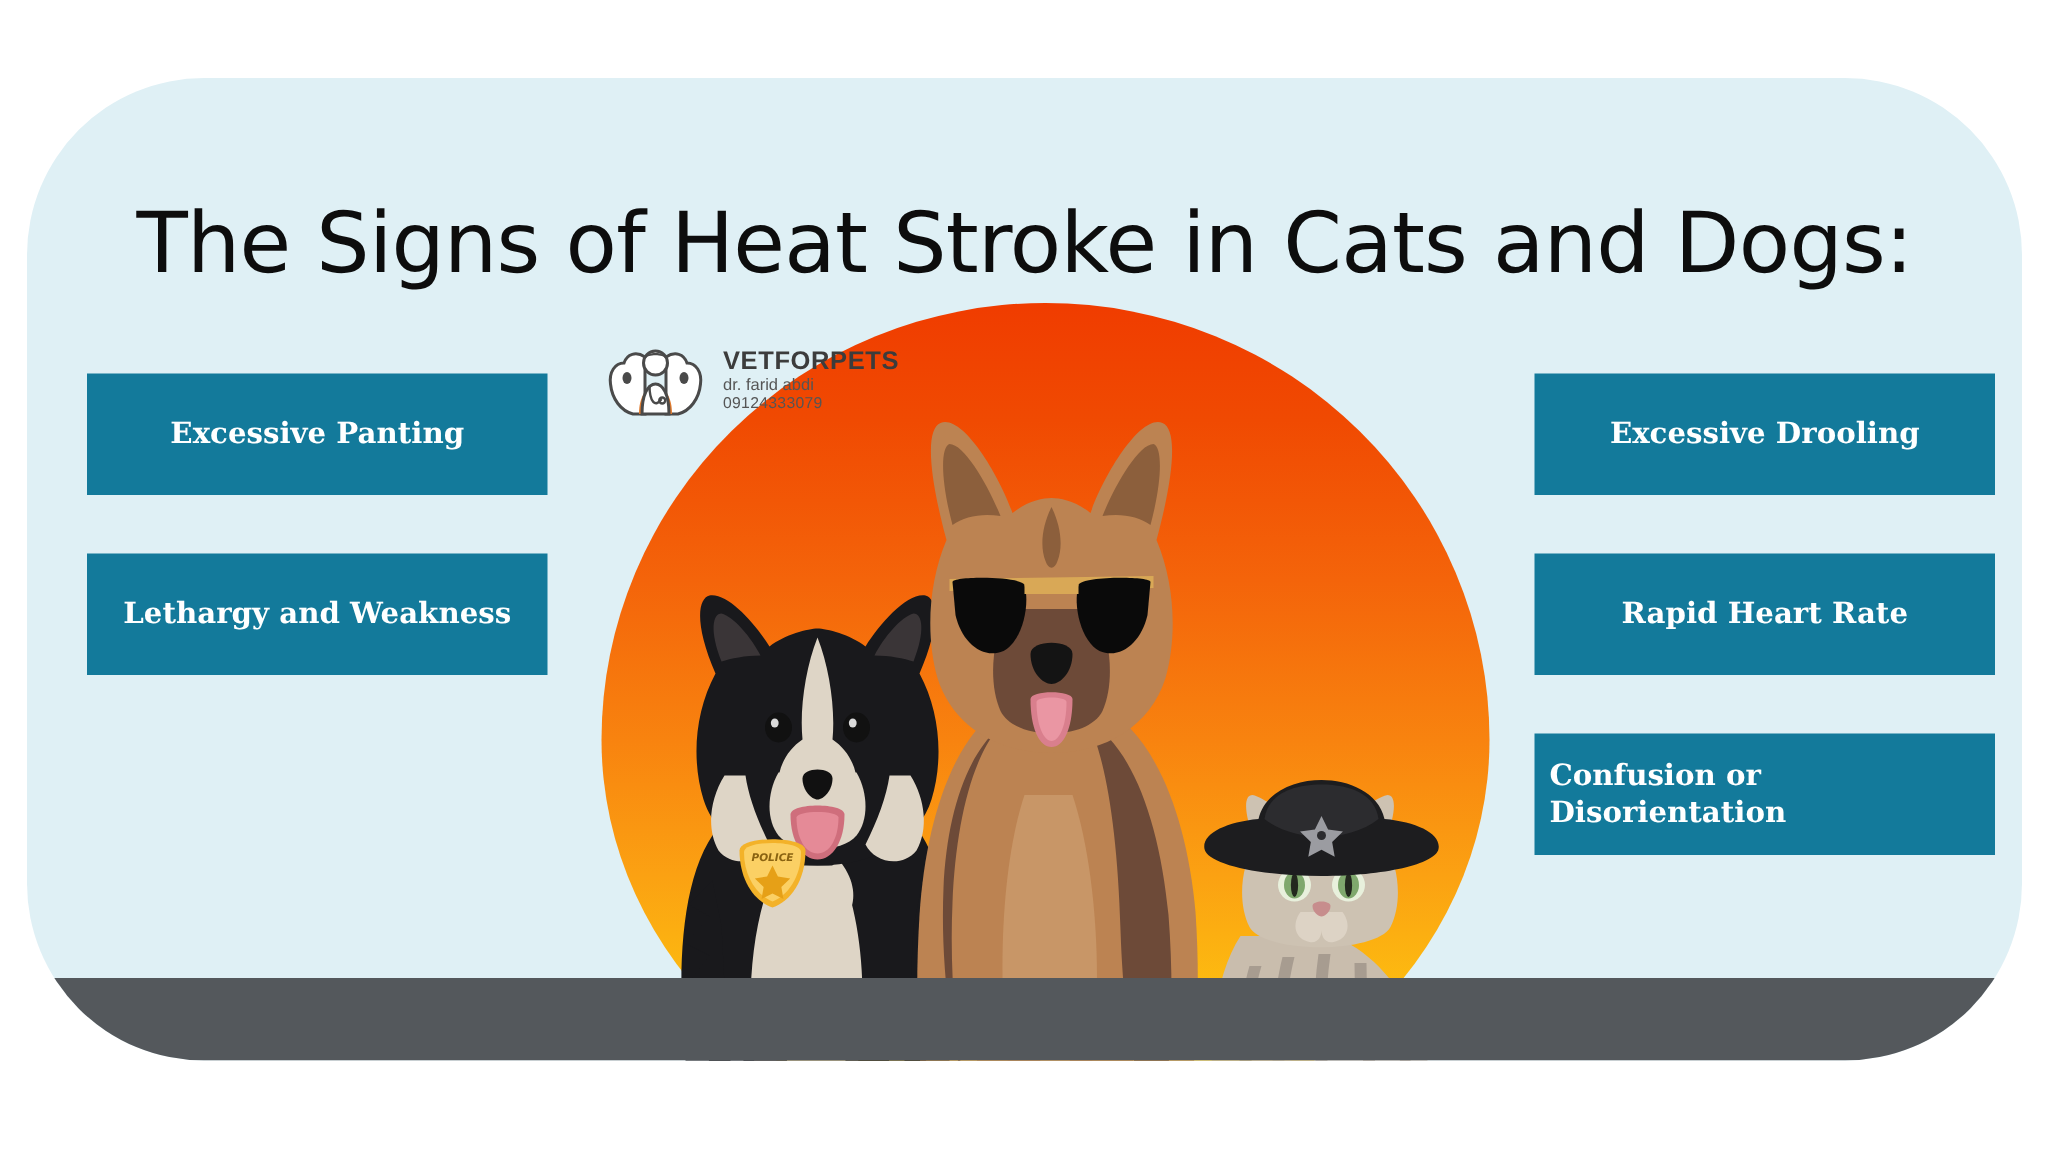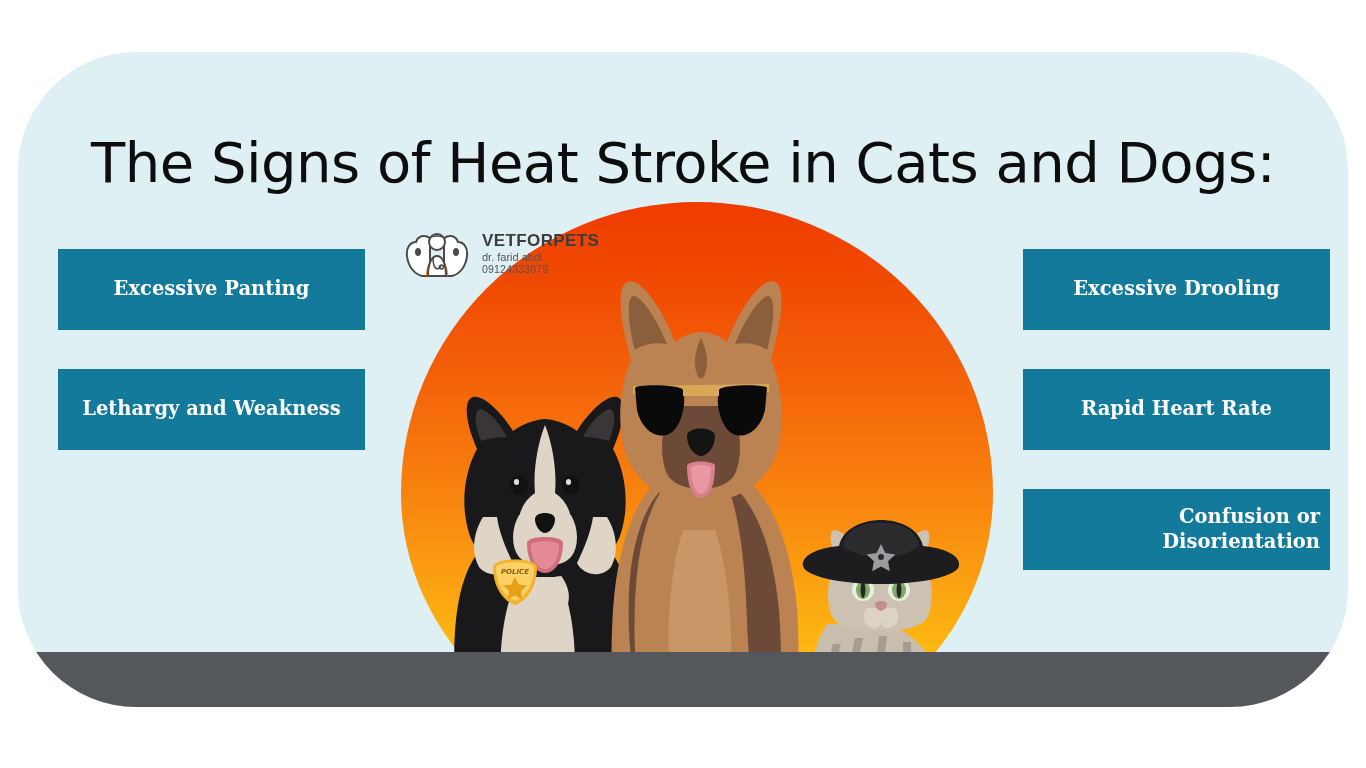--- a/index.html
+++ b/index.html
@@ -60,21 +60,21 @@
 
   
   .col{ position:absolute; top:197px; width:307px; }
   #col-left{ left:40px; }
   #col-right{ left:1005px; }
 
   .sym{
     width:100%; height:81px; margin-bottom:39px;
     background:#137a9b;
     display:flex; align-items:center; justify-content:center;
-    text-align:right; padding:4px 10px;
+    text-align:left; padding:4px 10px;
     color:#ffffff;
     font-family:"DejaVu Serif", serif;
     font-size:19.5px; font-weight:700; line-height:1.28;
   }
 
   
   .animal{ position:absolute; }
   svg{ display:block; overflow:visible; }
 </style>
 </head>

